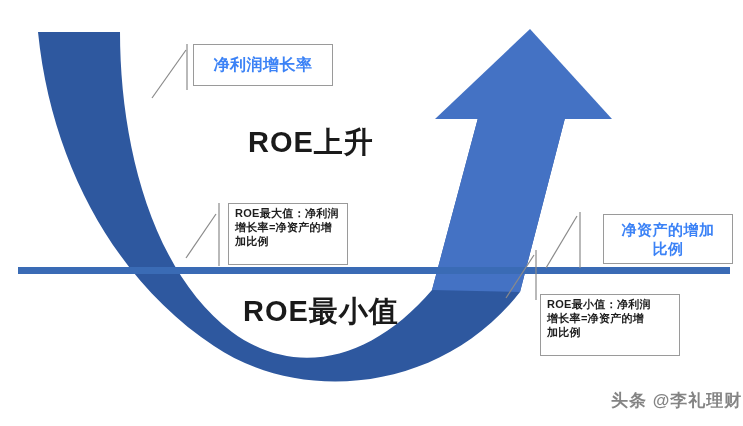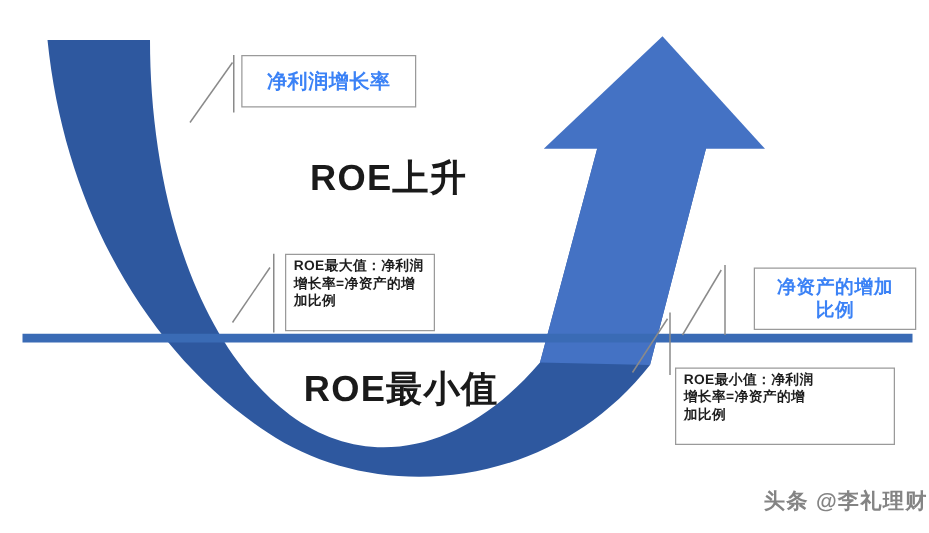--- a/index.html
+++ b/index.html
@@ -66,21 +66,21 @@
     left: 228px;
     top: 203px;
     width: 120px;
     height: 62px;
     font-size: 11px;
     font-weight: 700;
   }
   #callout-roe-min {
     left: 540px;
     top: 294px;
-    width: 176px;
+    width: 140px;
     height: 62px;
     font-size: 11px;
     font-weight: 700;
   }
   #callout-net-asset {
     left: 591px;
     top: 214px;
     width: 130px;
     height: 50px;
     font-size: 15px;

